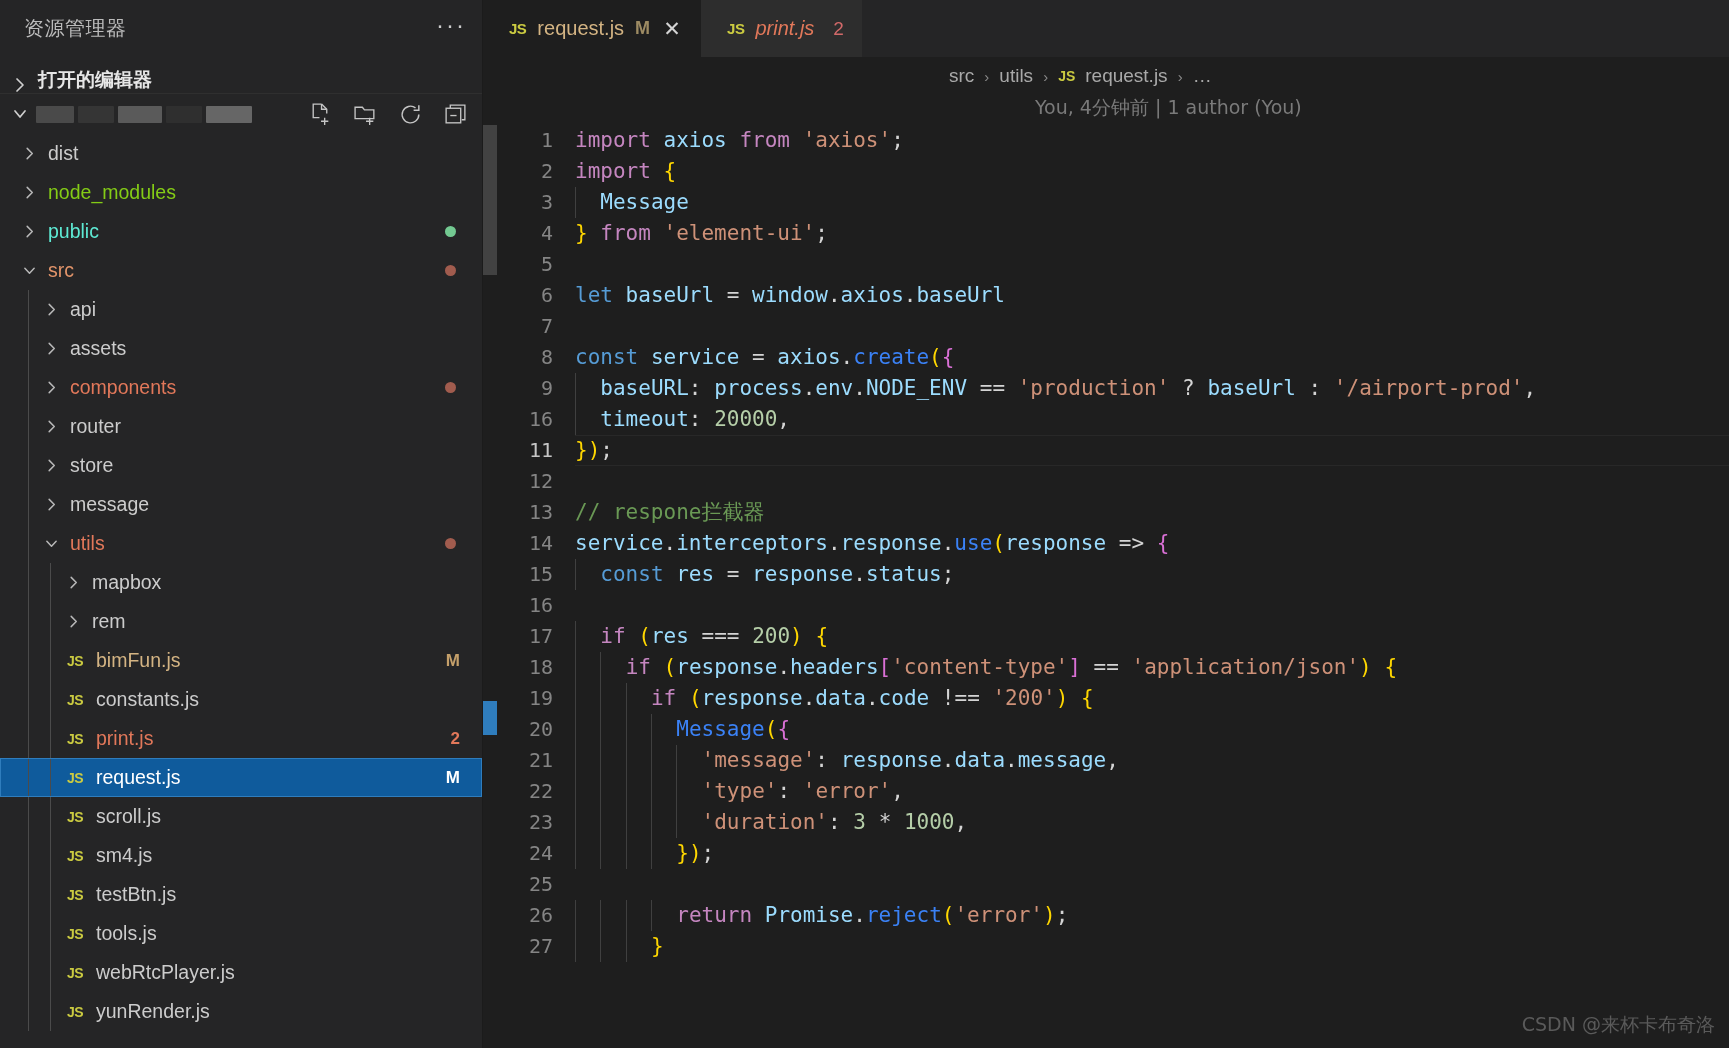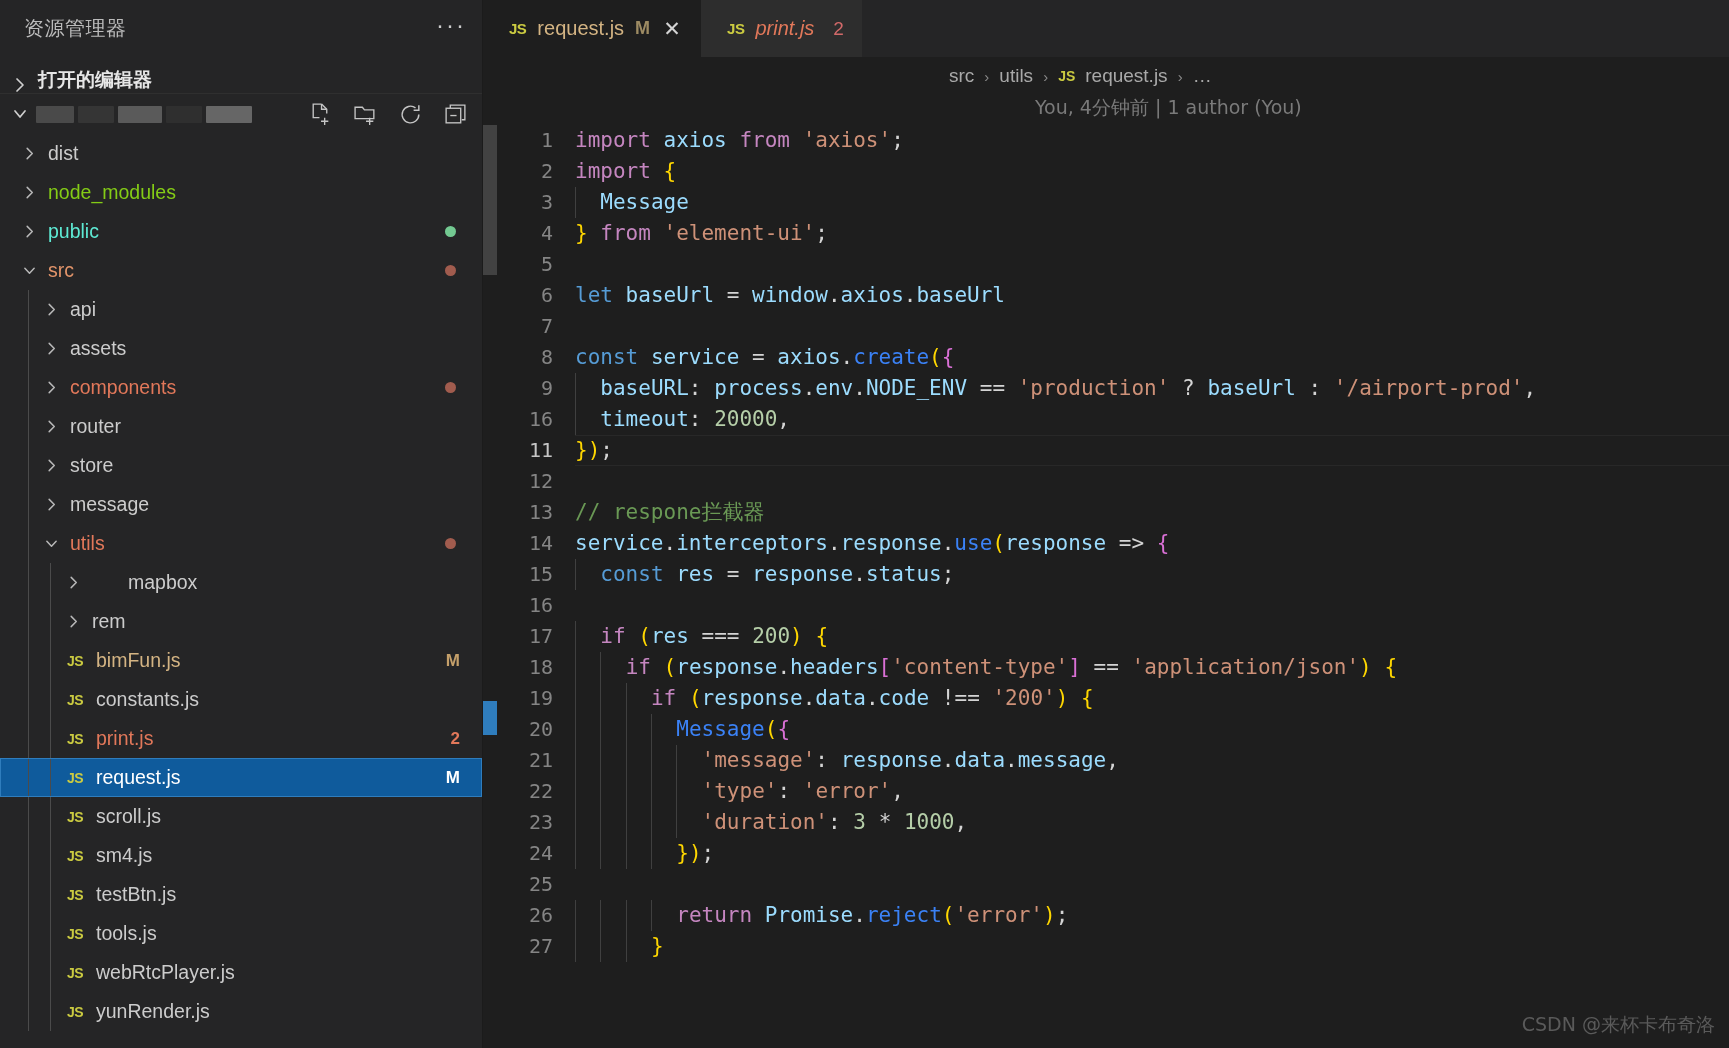--- a/index.html
+++ b/index.html
@@ -297,21 +297,21 @@
         </div>
         <div class="row">
           <div class="guide" style="left: 28px;"></div>
           <div class="guide" style="left: 50px;"></div>
           <span style="width: 62px; flex: 0 0 62px;"></span>
           <span class="tw">
             <svg width="13" height="15" viewBox="0 0 14 16">
               <path d="M4.5 2.5 L10 8 L4.5 13.5" stroke="#b8b8b8" stroke-width="1.6" fill="none" stroke-linecap="round" stroke-linejoin="round"></path>
             </svg>
           </span>
-          <span class="nm" style="color: rgb(204, 204, 204); margin-left: 36px;">mapbox</span>
+          <span class="nm" style="color: rgb(204, 204, 204);">mapbox</span>
         </div>
         <div class="row">
           <div class="guide" style="left: 28px;"></div>
           <div class="guide" style="left: 50px;"></div>
           <span style="width: 62px; flex: 0 0 62px;"></span>
           <span class="tw">
             <svg width="13" height="15" viewBox="0 0 14 16">
               <path d="M4.5 2.5 L10 8 L4.5 13.5" stroke="#b8b8b8" stroke-width="1.6" fill="none" stroke-linecap="round" stroke-linejoin="round"></path>
             </svg>
           </span>

